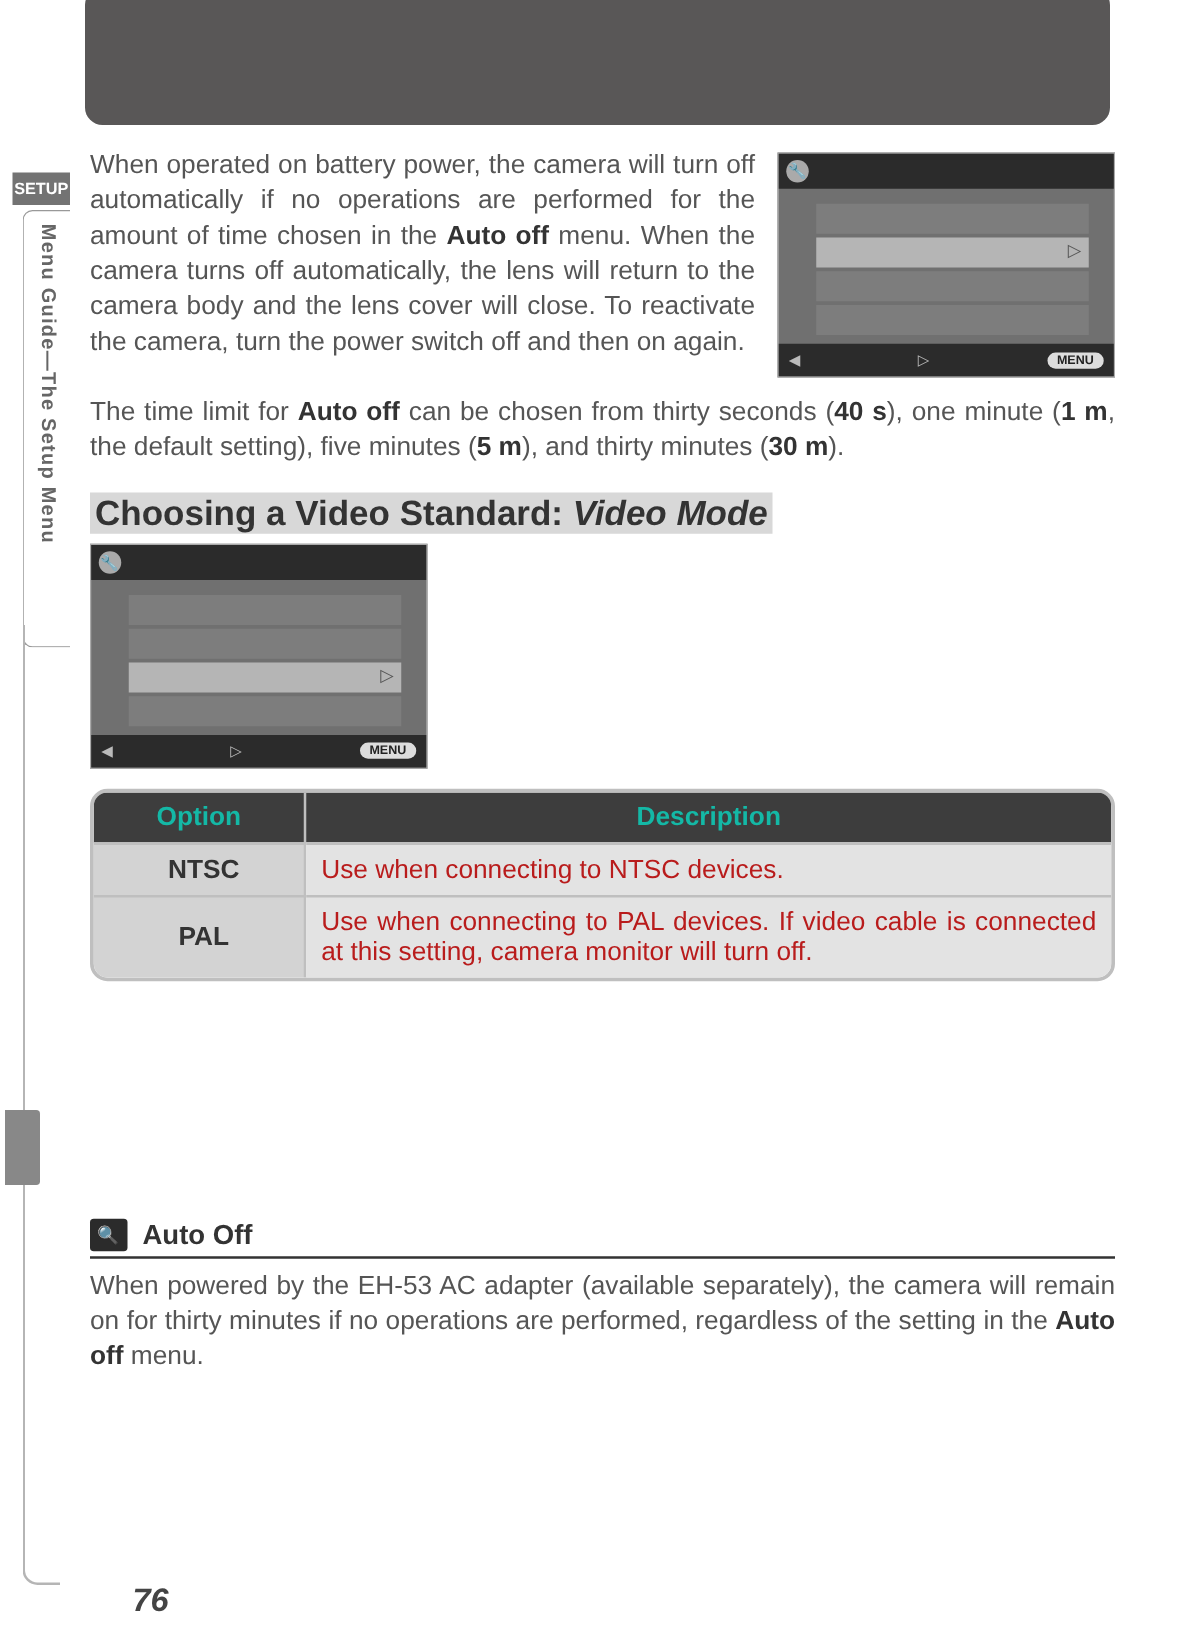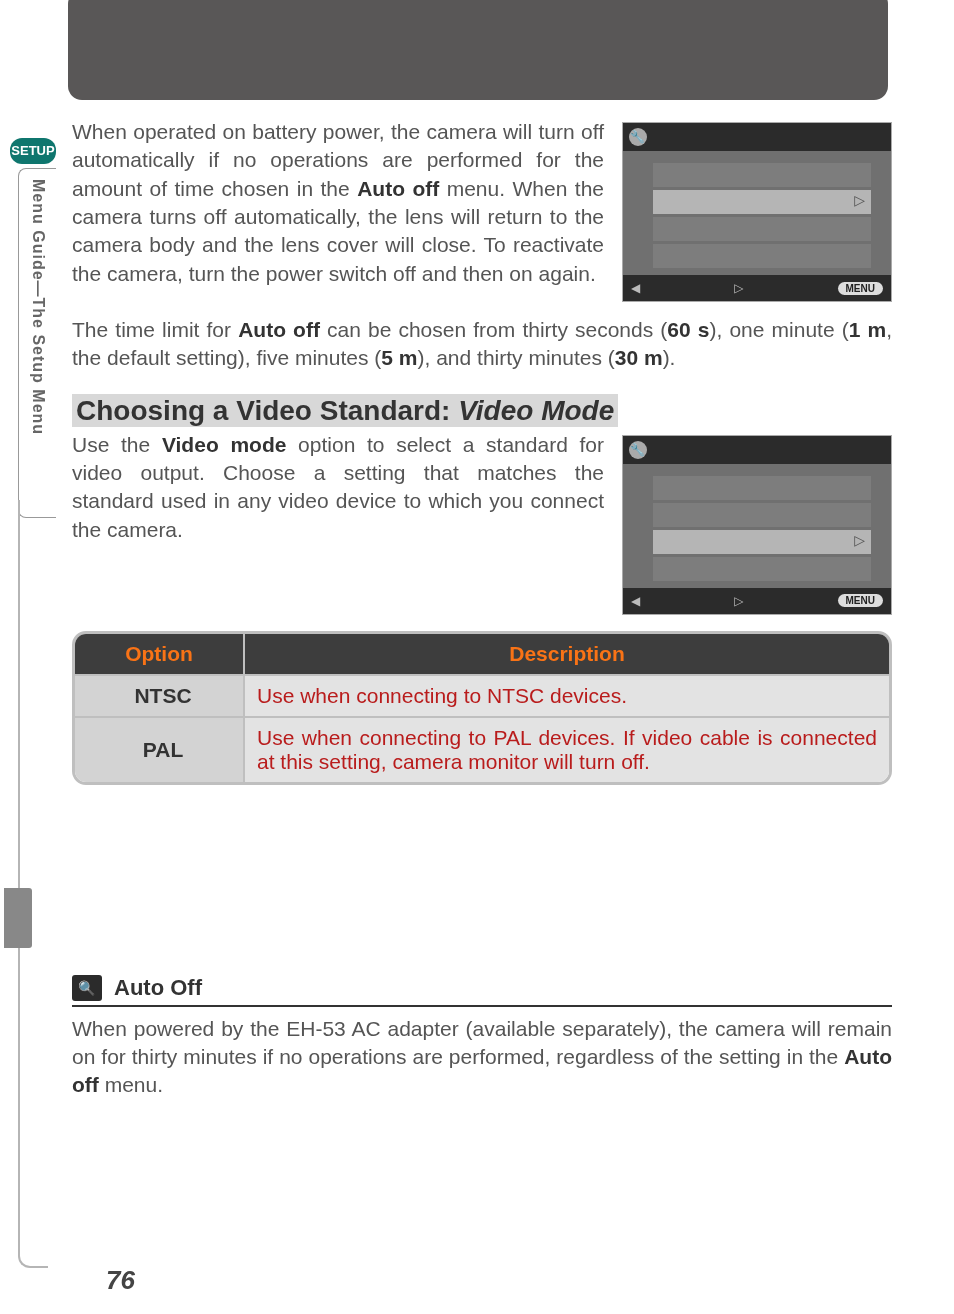--- a/index.html
+++ b/index.html
@@ -22,27 +22,27 @@
   }
   .side-tab {
     position: absolute;
     left: 8px;
     top: 138px;
     width: 60px;
   }
   .setup-badge {
     width: 46px;
     height: 26px;
-    background: #0f766e;
+    background: #737373;
     color: #fff;
     font-size: 13px;
     font-weight: bold;
     text-align: center;
     line-height: 26px;
-    border-radius: 12px;
+    border-radius: 0;
     margin-bottom: 4px;
     margin-left: 2px;
   }
   .side-label-wrap {
     border: 1px solid #999;
     border-radius: 8px 0 0 8px;
     border-right: none;
     width: 38px;
     height: 350px;
     display: flex;
@@ -151,21 +151,21 @@
     width: 100%;
     margin-top: 16px;
     border: 3px solid #bfbfbf;
     border-radius: 14px;
     overflow: hidden;
     border-collapse: separate;
     border-spacing: 0;
   }
   .opt-table th {
     background: #3d3d3d;
-    color: #f97316;
+    color: #14b8a6;
     font-size: 21px;
     padding: 8px 10px;
     border-right: 2px solid #bfbfbf;
   }
   .opt-table th:last-child { border-right: none; }
   .opt-table td {
     font-size: 21px;
     padding: 8px 12px;
     border-top: 2px solid #bfbfbf;
     border-right: 2px solid #bfbfbf;
@@ -261,31 +261,28 @@
       </div>
       <div class="bar-bottom">
         <span>◀</span>
         <span>▷</span>
         <span class="menu-pill">MENU</span>
       </div>
     </div>
   </div>
 
   <div class="para-after">
-    <span>The time limit for </span><b>Auto off</b><span> can be chosen from thirty seconds (</span><b>60 s</b><span>), one minute (</span><b>1 m</b><span>, the default setting), five minutes (</span><b>5 m</b><span>), and thirty minutes (</span><b>30 m</b><span>).</span>
+    <span>The time limit for </span><b>Auto off</b><span> can be chosen from thirty seconds (</span><b>40 s</b><span>), one minute (</span><b>1 m</b><span>, the default setting), five minutes (</span><b>5 m</b><span>), and thirty minutes (</span><b>30 m</b><span>).</span>
   </div>
 
   <div class="hd" style="margin-top:22px">
     <span class="hl"><span>Choosing a Video Standard: </span><span class="ital">Video Mode</span></span>
   </div>
 
   <div class="row">
-    <div class="bodytext">
-      <span>Use the </span><b>Video mode</b><span> option to select a standard for video output.  Choose a setting that matches the standard used in any video device to which you connect the camera.</span>
-    </div>
     <div class="lcd">
       <div class="bar-top">
           <span class="wrench">🔧</span>
         </div>
       <div class="menu-area">
         <div class="mrow"></div>
         <div class="mrow"></div>
         <div class="mrow active"></div>
         <div class="mrow"></div>
       </div>

